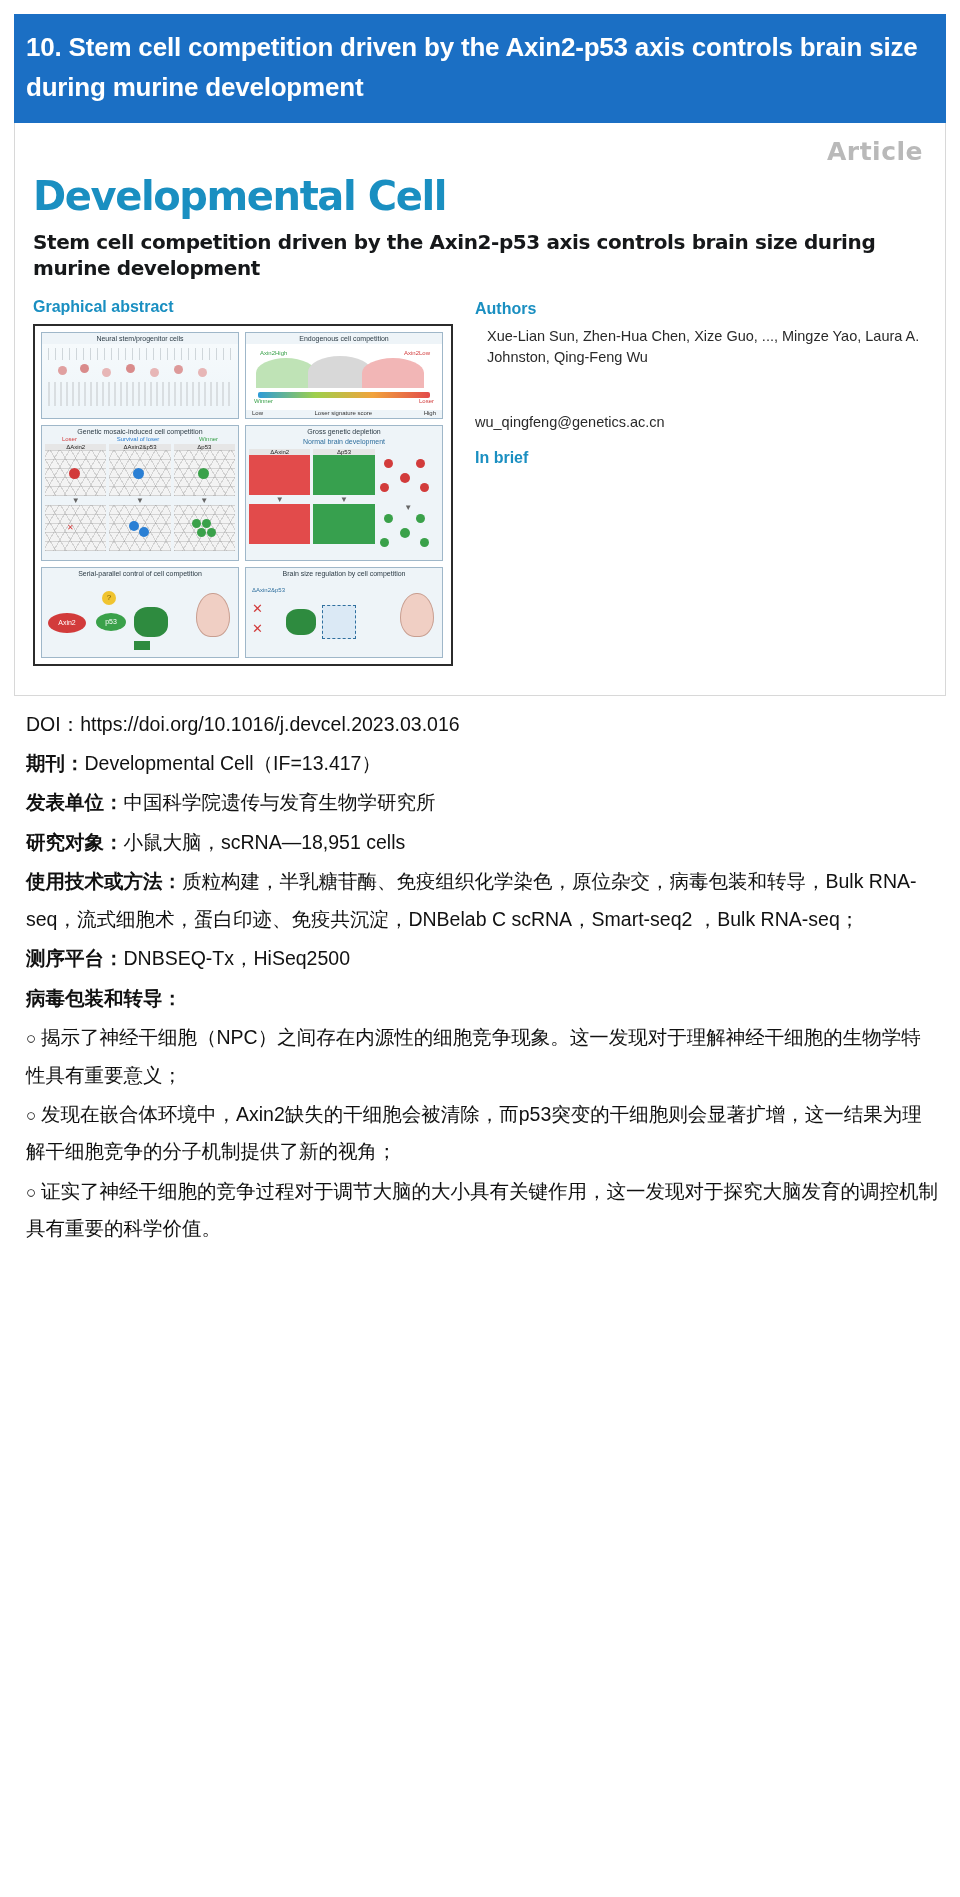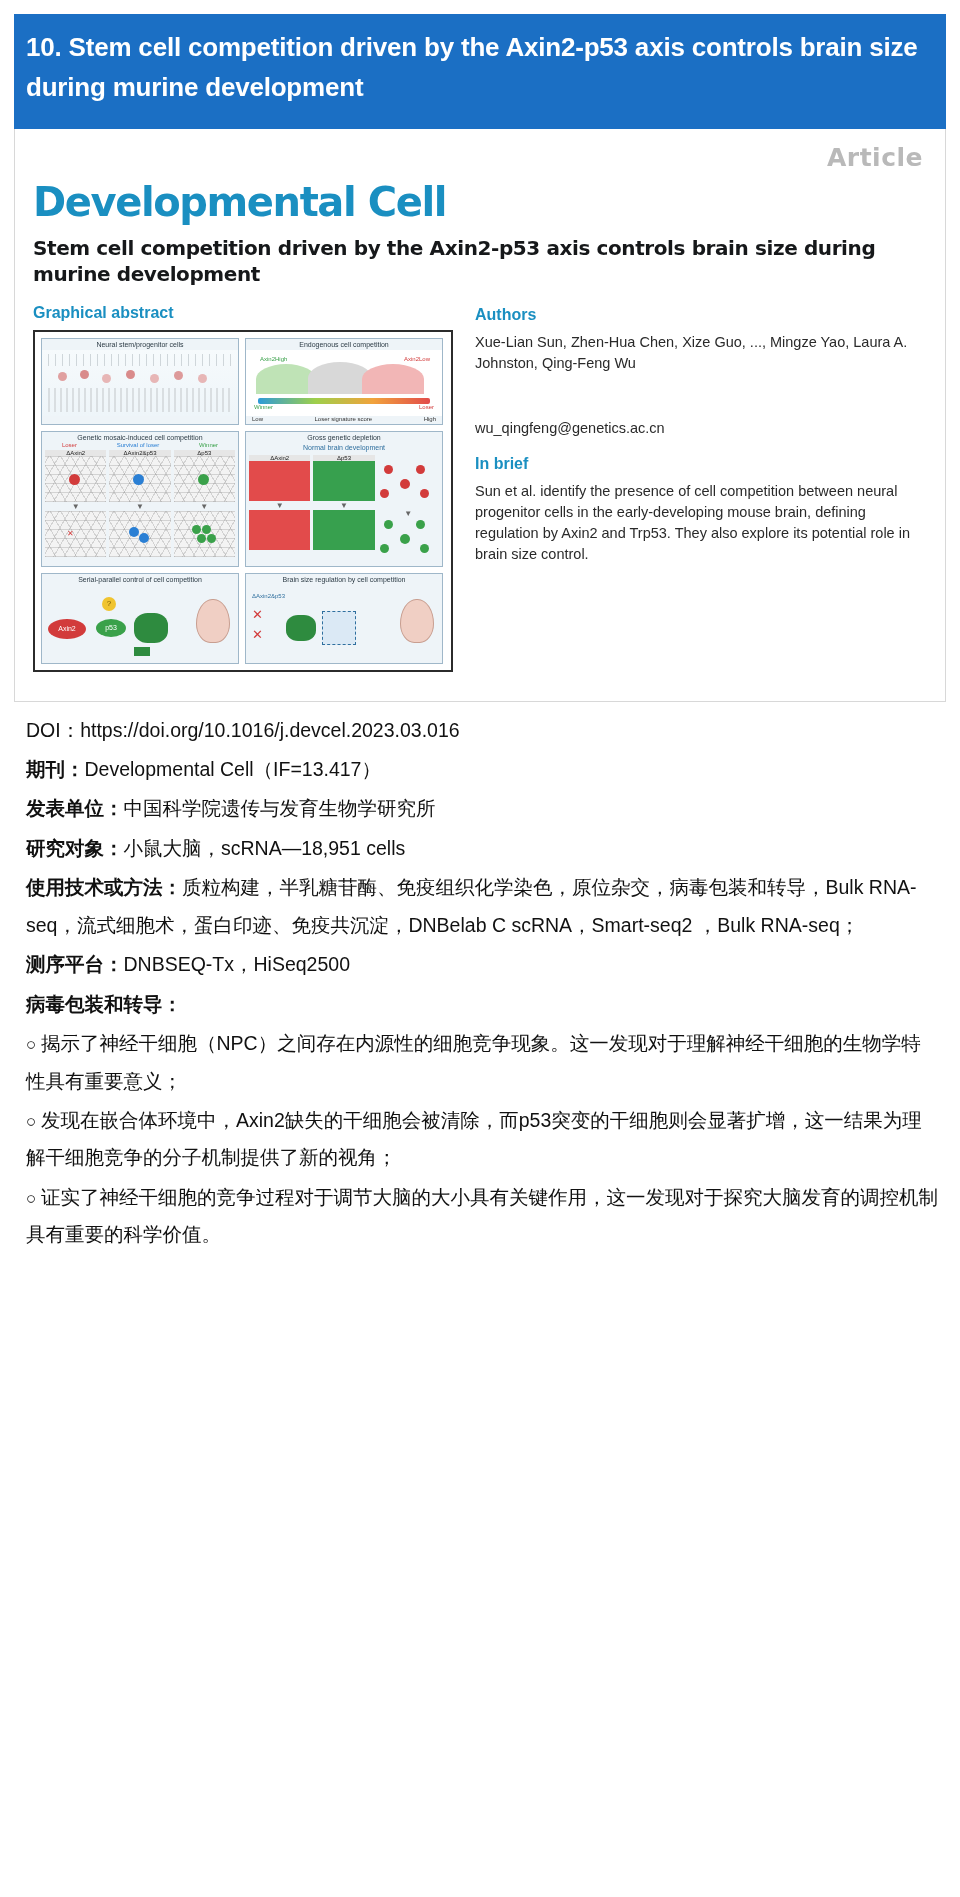--- a/index.html
+++ b/index.html
@@ -17,21 +17,21 @@
     width: 960px;
     padding: 14px 14px 0 14px;
   }
   
   .banner {
     background: #1b6fc4;
     color: #ffffff;
     font-size: 26px;
     font-weight: bold;
     line-height: 1.52;
-    padding: 14px 16px 22px 12px;
+    padding: 14px 16px 16px 12px;
     letter-spacing: -0.2px;
   }
   
   .card {
     border: 1px solid #d8d8d8;
     border-top: none;
     padding: 14px 18px 29px 18px;
   }
   .cover-top {
     position: relative;
@@ -123,21 +123,21 @@
   }
   .greenblob { background:#3aa14a; border-radius:50%; }
   .redblob { background:#d23b3b; border-radius:50%; }
   .blueblob { background:#2a7fd4; border-radius:50%; }
   
   .authors, .corr, .brief {
     font-size: 14.5px;
     color: #2a2a2a;
     line-height: 1.45;
   }
-  .authors { margin-bottom: 16px; }
+  .authors { margin-bottom: 16px; margin-left: 12px; }
   .corr { margin-bottom: 16px; margin-top: 44px; }
   .block { margin-bottom: 4px; }
   
   .body-text {
     padding: 10px 6px 20px 12px;
     font-size: 19.5px;
     line-height: 1.92;
     color: #111;
   }
   .body-text .line { margin: 0 0 2px 0; }
@@ -321,21 +321,20 @@
       <div class="col-right">
         <div class="block">
           <div class="sec-head">Authors</div>
           <div class="authors">Xue-Lian Sun, Zhen-Hua Chen, Xize Guo, ..., Mingze Yao, Laura A. Johnston, Qing-Feng Wu</div>
         </div>
         <div class="block">
           <div class="corr">wu_qingfeng@genetics.ac.cn</div>
         </div>
         <div class="block">
           <div class="sec-head">In brief</div>
-          <div class="brief">Sun et al. identify the presence of cell competition between neural progenitor cells in the early-developing mouse brain, defining regulation by Axin2 and Trp53. They also explore its potential role in brain size control.</div>
         </div>
       </div>
 
     </div>
   </div>
 
   <div class="body-text">
     <p class="line"><span>DOI：</span><span>https://doi.org/10.1016/j.devcel.2023.03.016</span></p>
     <p class="line"><b>期刊：</b><span>Developmental Cell（IF=13.417）</span></p>
     <p class="line"><b>发表单位：</b><span>中国科学院遗传与发育生物学研究所</span></p>

